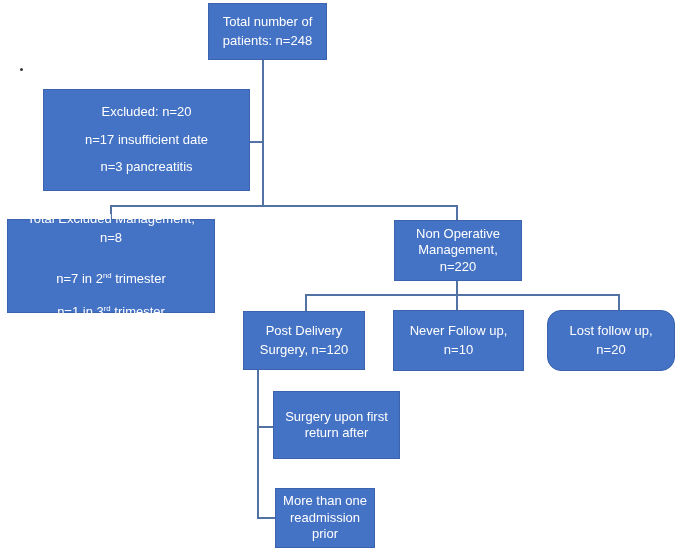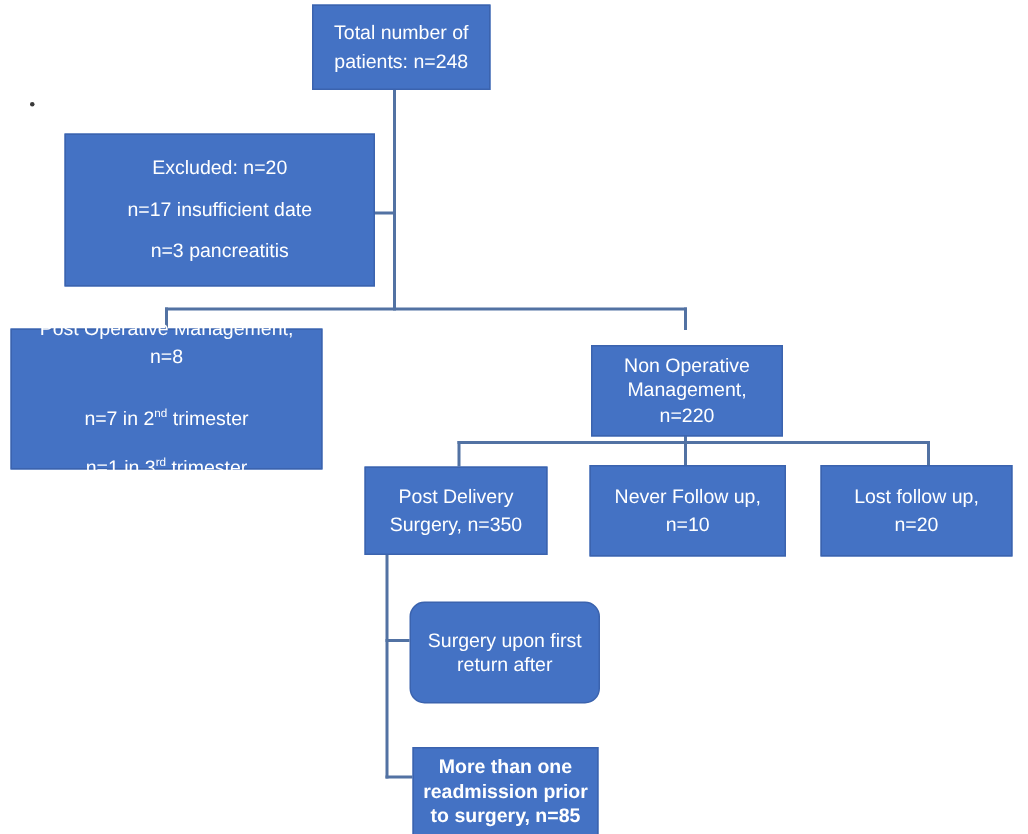--- a/index.html
+++ b/index.html
@@ -17,21 +17,21 @@
     box-sizing:border-box;
     color:#ffffff;
     display:flex;
     flex-direction:column;
     align-items:center;
     justify-content:center;
     text-align:center;
     font-size:13px;
     line-height:1.42;
   }
-  .node.tight { line-height:1.26;margin-top:10px; }
+  .node.tight { line-height:1.26; }
   .conn { position:absolute; background:#5272a3; }
   .gap8 { margin-top:23px; }
   .gap5 { margin-top:15px;text-align:right; }
   .excluded-lines { row-gap:9px; display:flex; flex-direction:column; }
   sup { font-size:0.6em; line-height:0; }
   .stray-dot {
     position:absolute; left:20px; top:68px;
     width:3px; height:3px; border-radius:50%;
     background:#3a3a3a;
   }
@@ -61,51 +61,50 @@
     <div>patients: n=248</div>
   </div>
 
   <div class="node excluded-lines" style="left:43px; top:89px; width:207px; height:102px;">
     <div>Excluded: n=20</div>
     <div>n=17 insufficient date</div>
     <div>n=3 pancreatitis</div>
   </div>
 
   <div class="node" style="left:7px; top:219px; width:208px; height:94px;">
-    <div>Post Operative Management,</div>
+    <div>Total Excluded Management,</div>
     <div>n=8</div>
     <div class="gap8"><span>n=7 in 2</span><sup>nd</sup><span> trimester</span></div>
     <div class="gap5"><span>n=1 in 3</span><sup>rd</sup><span> trimester</span></div>
   </div>
 
   <div class="node tight" style="left:394px; top:220px; width:128px; height:61px;">
     <div>Non Operative</div>
     <div>Management,</div>
     <div>n=220</div>
   </div>
 
   <div class="node" style="left:243px; top:311px; width:122px; height:59px;">
     <div>Post Delivery</div>
-    <div>Surgery, n=350</div>
+    <div>Surgery, n=120</div>
   </div>
 
   <div class="node" style="left:393px; top:310px; width:131px; height:61px;">
     <div>Never Follow up,</div>
     <div>n=10</div>
   </div>
 
-  <div class="node" style="left:547px; top:310px; width:128px; height:61px;">
+  <div class="node" style="left:547px; top:310px; width:128px; height:61px;border-radius:14px;">
     <div>Lost follow up,</div>
     <div>n=20</div>
   </div>
 
-  <div class="node tight" style="left:273px; top:391px; width:127px; height:68px;border-radius:10px;">
+  <div class="node tight" style="left:273px; top:391px; width:127px; height:68px;">
     <div>Surgery upon first</div>
     <div>return after</div>
   </div>
 
-  <div class="node tight" style="left:275px; top:488px; width:124px; height:60px;font-weight:bold;">
+  <div class="node tight" style="left:275px; top:488px; width:100px; height:60px;">
     <div>More than one</div>
     <div>readmission prior</div>
-    <div>to surgery, n=85</div>
   </div>
 
 </div>
 
 </body></html>

